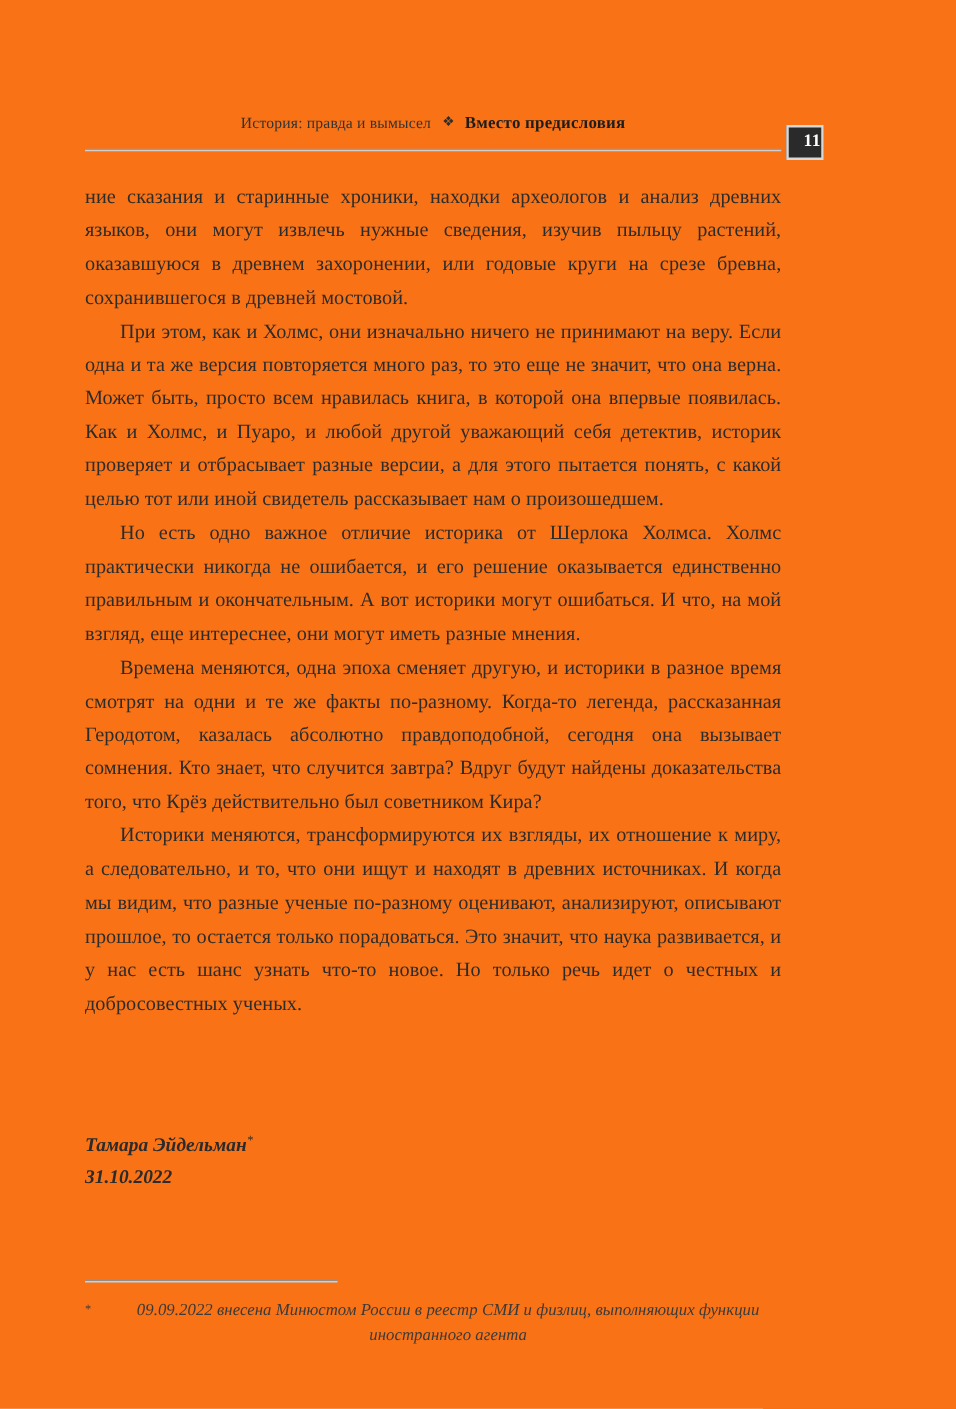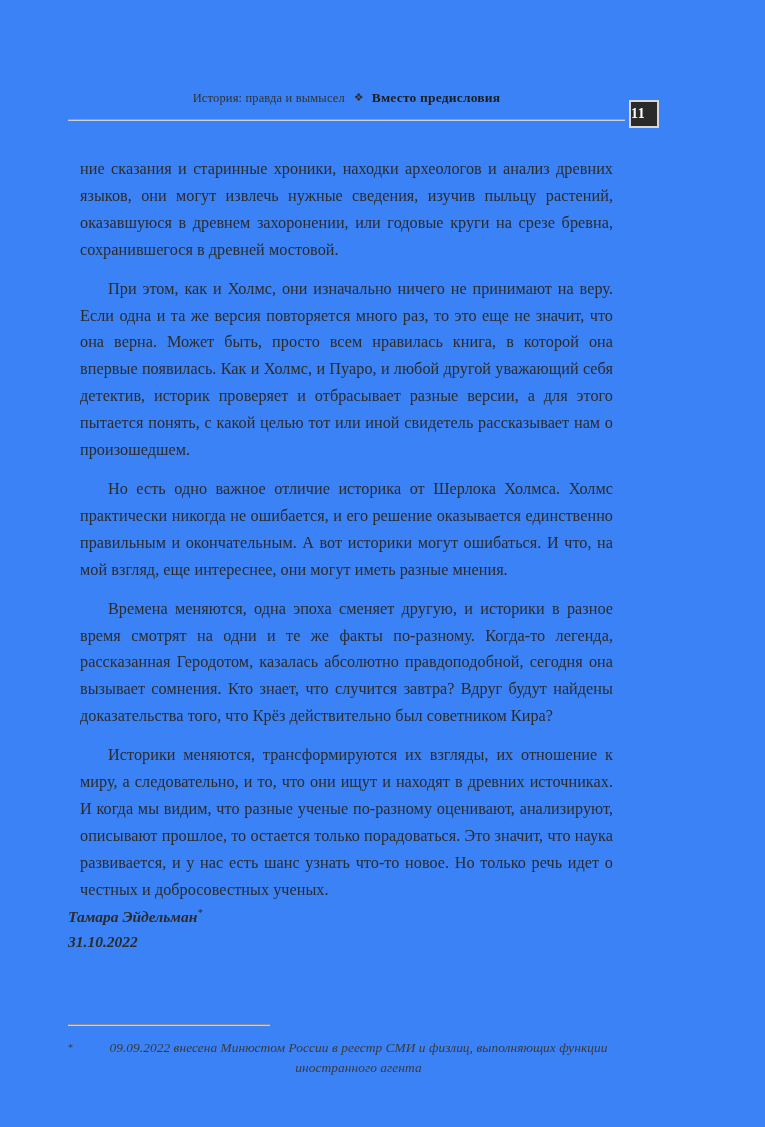--- a/index.html
+++ b/index.html
@@ -16,21 +16,21 @@
     overflow: hidden;
     position: relative;
   }
 
   .page {
     position: absolute;
     left: 0;
     top: 0;
     width: 765px;
     height: 1127px;
-    background: #3b82f6;
+    background: #f97316;
     text-decoration: underline;
   }
 
   
   .running-head {
     position: absolute;
     left: 68px;
     top: 90px;
     width: 629px;
     height: 30px;
@@ -77,40 +77,40 @@
     position: absolute;
     left: 629px;
     top: 100px;
     width: 30px;
     height: 28px;
     background: #2a2a2a;
     border: 2px solid #d8d8d8;
     box-sizing: border-box;
     display: flex;
     align-items: center;
-    justify-content: flex-start;
+    justify-content: flex-end;
   }
   .folio span {
     color: #ffffff;
     font-size: 14px;
     font-weight: bold;
     letter-spacing: 0.5px;
     line-height: 1;
     font-family: "Liberation Serif", serif;
   }
 
   
   .body-text {
     position: absolute;
     left: 68px;
     top: 144px;
     width: 557px;
   }
   .body-text p {
-    margin: 12px;
+    margin: 0;
     font-size: 16.2px;
     line-height: 26.9px;
     text-align: justify;
     text-justify: inter-word;
     color: #2c2c2c;
     hyphens: manual;
     letter-spacing: 0.05px;
   }
   .body-text p.indent {
     text-indent: 28px;

